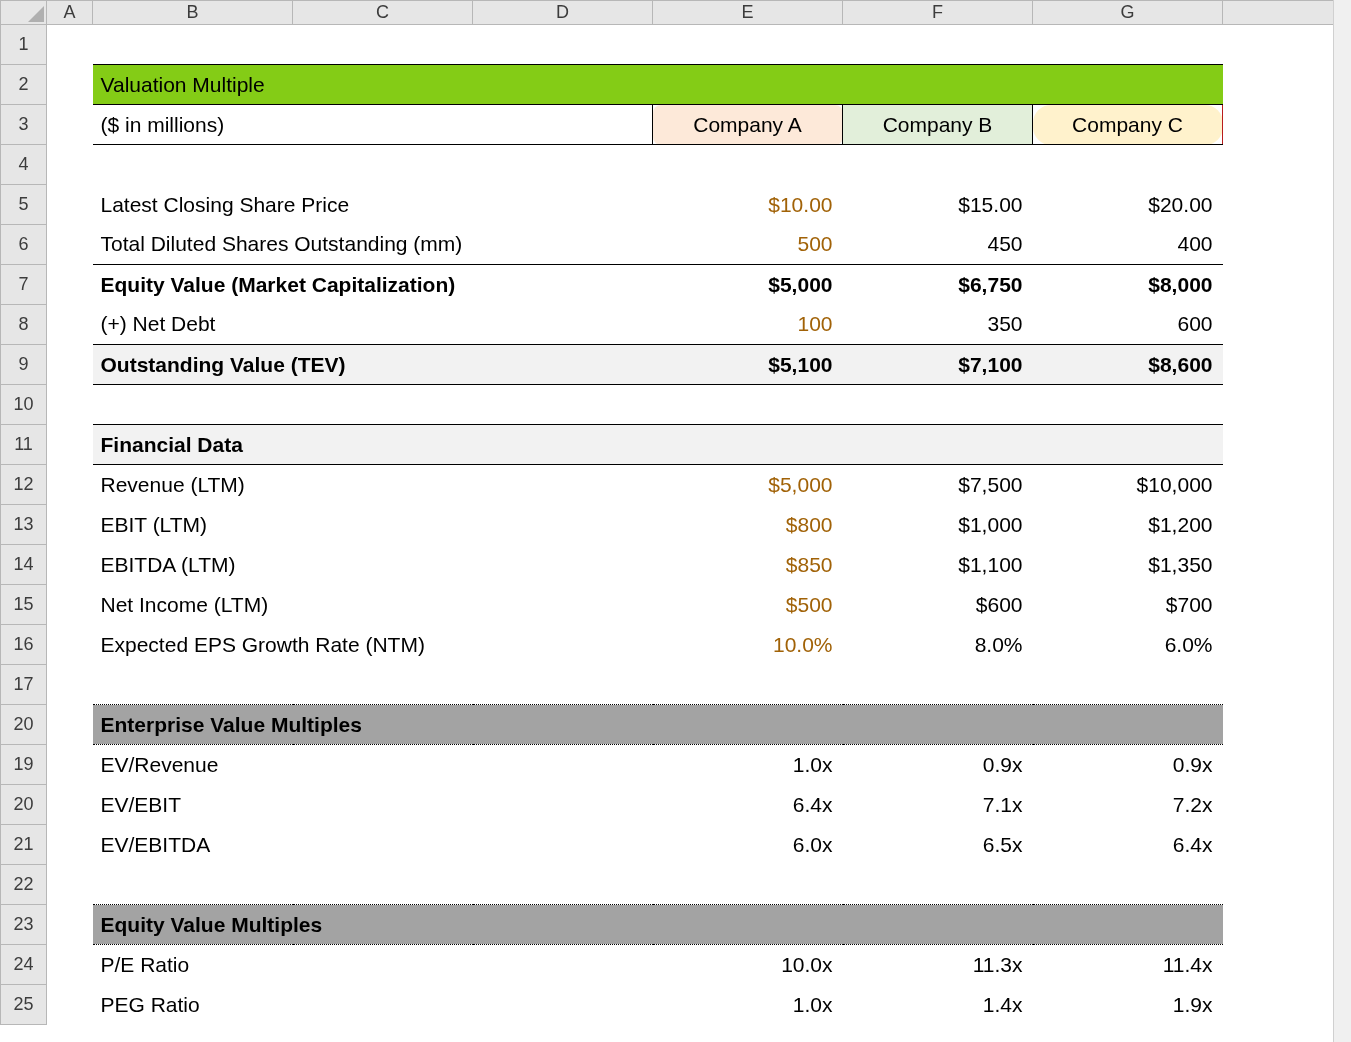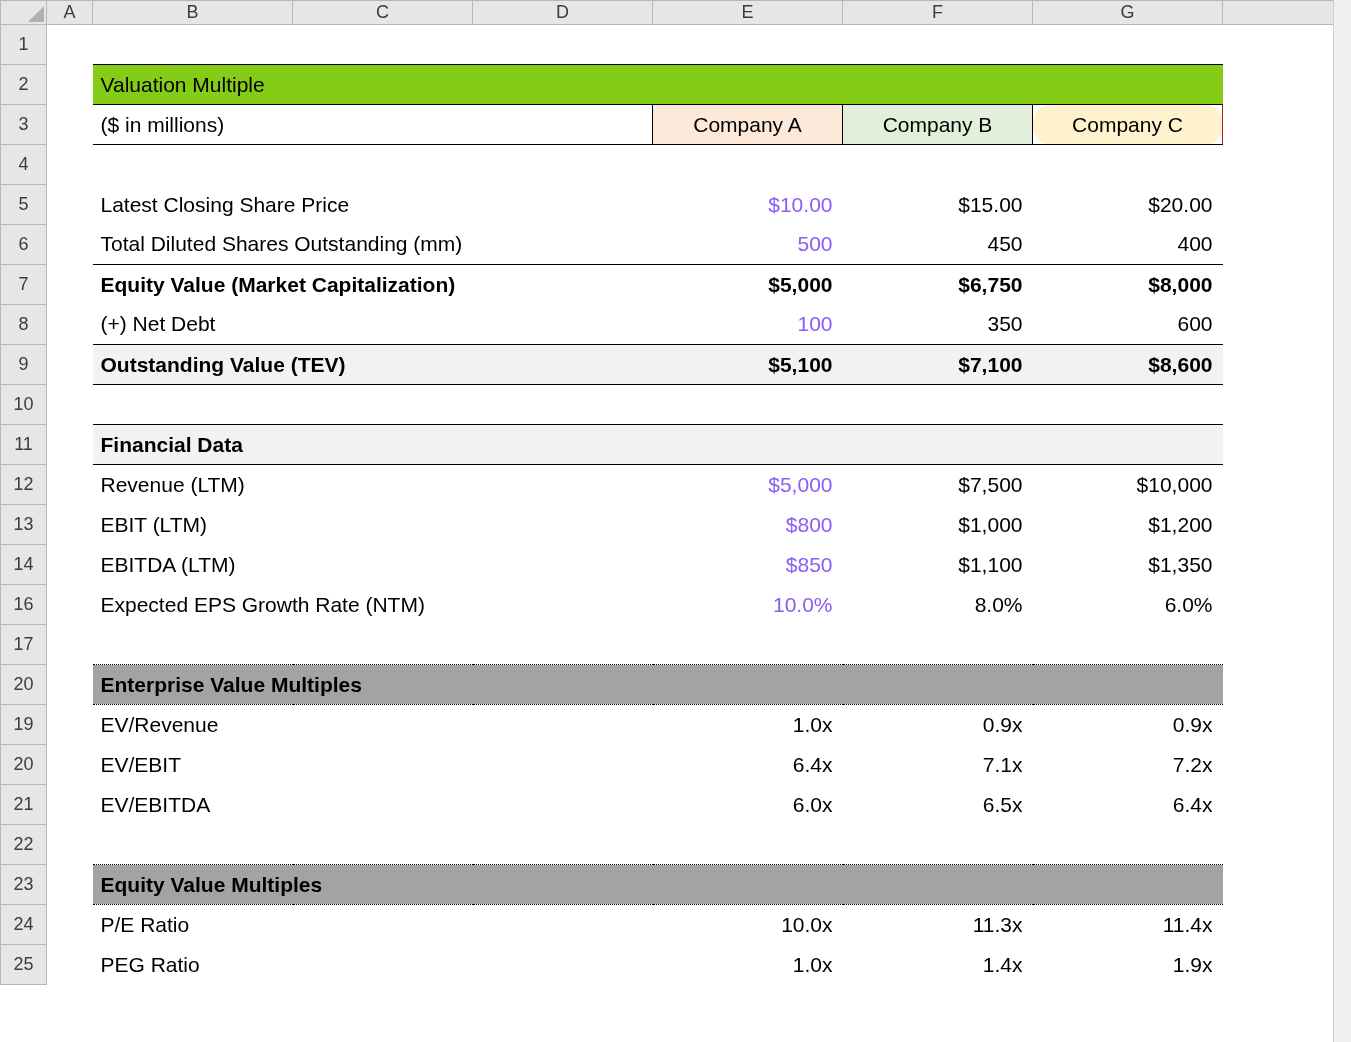--- a/index.html
+++ b/index.html
@@ -68,21 +68,21 @@
 
   
   td.cell {
     height: 40px;
     padding: 2px 8px 2px 8px;
     white-space: nowrap;
     overflow: hidden;
     vertical-align: middle;
   }
   td.num { text-align: right; padding-right: 10px; }
-  td.blue-input { color: #8b5cf6; }
+  td.blue-input { color: #a16207; }
   td.bold { font-weight: bold; }
 
   
   .hdr-blue {
     background: #84cc16;
     font-weight: normal;
     border-top: 1px solid #000;
     border-bottom: 1px solid #000;
   }
   .hdr-gray {
@@ -94,21 +94,21 @@
   .hdr-yellow {
     background: #a3a3a3;
     font-weight: bold;
     border-top: 1px dotted #000;
     border-bottom: 1px dotted #000;
   }
 
   
   .company { text-align: center; border-left:1px solid #000; border-top:1px solid #000; border-bottom:1px solid #000;}
   .company.last { border-right:1px solid #b91c1c;border-radius:18px; }
-  .compA { background: #fde9d9; }
+  .compA { background: #fde9d9; border-radius: 8px; }
   .compB { background: #e2efda; margin-top: 32px; }
   .compC { background: #fff2cc; }
 
   
   .bt { border-top: 1px solid #000; }
   .bb { border-bottom: 1px solid #000; }
 
   
   .vscroll {
     position: absolute;
@@ -266,20 +266,29 @@
   <tr>
     <td class="rowhead">14</td>
     <td class="cell"></td>
     <td class="cell" colspan="3">EBITDA (LTM)</td>
     <td class="cell num blue-input">$850</td>
     <td class="cell num">$1,100</td>
     <td class="cell num">$1,350</td>
     <td class="cell"></td>
   </tr>
 
+  <tr>
+    <td class="rowhead">15</td>
+    <td class="cell"></td>
+    <td class="cell" colspan="3">Net Income (LTM)</td>
+    <td class="cell num blue-input">$500</td>
+    <td class="cell num">$600</td>
+    <td class="cell num">$700</td>
+    <td class="cell"></td>
+  </tr>
 
   <tr>
     <td class="rowhead">16</td>
     <td class="cell"></td>
     <td class="cell" colspan="3">Expected EPS Growth Rate (NTM)</td>
     <td class="cell num blue-input">10.0%</td>
     <td class="cell num">8.0%</td>
     <td class="cell num">6.0%</td>
     <td class="cell"></td>
   </tr>

